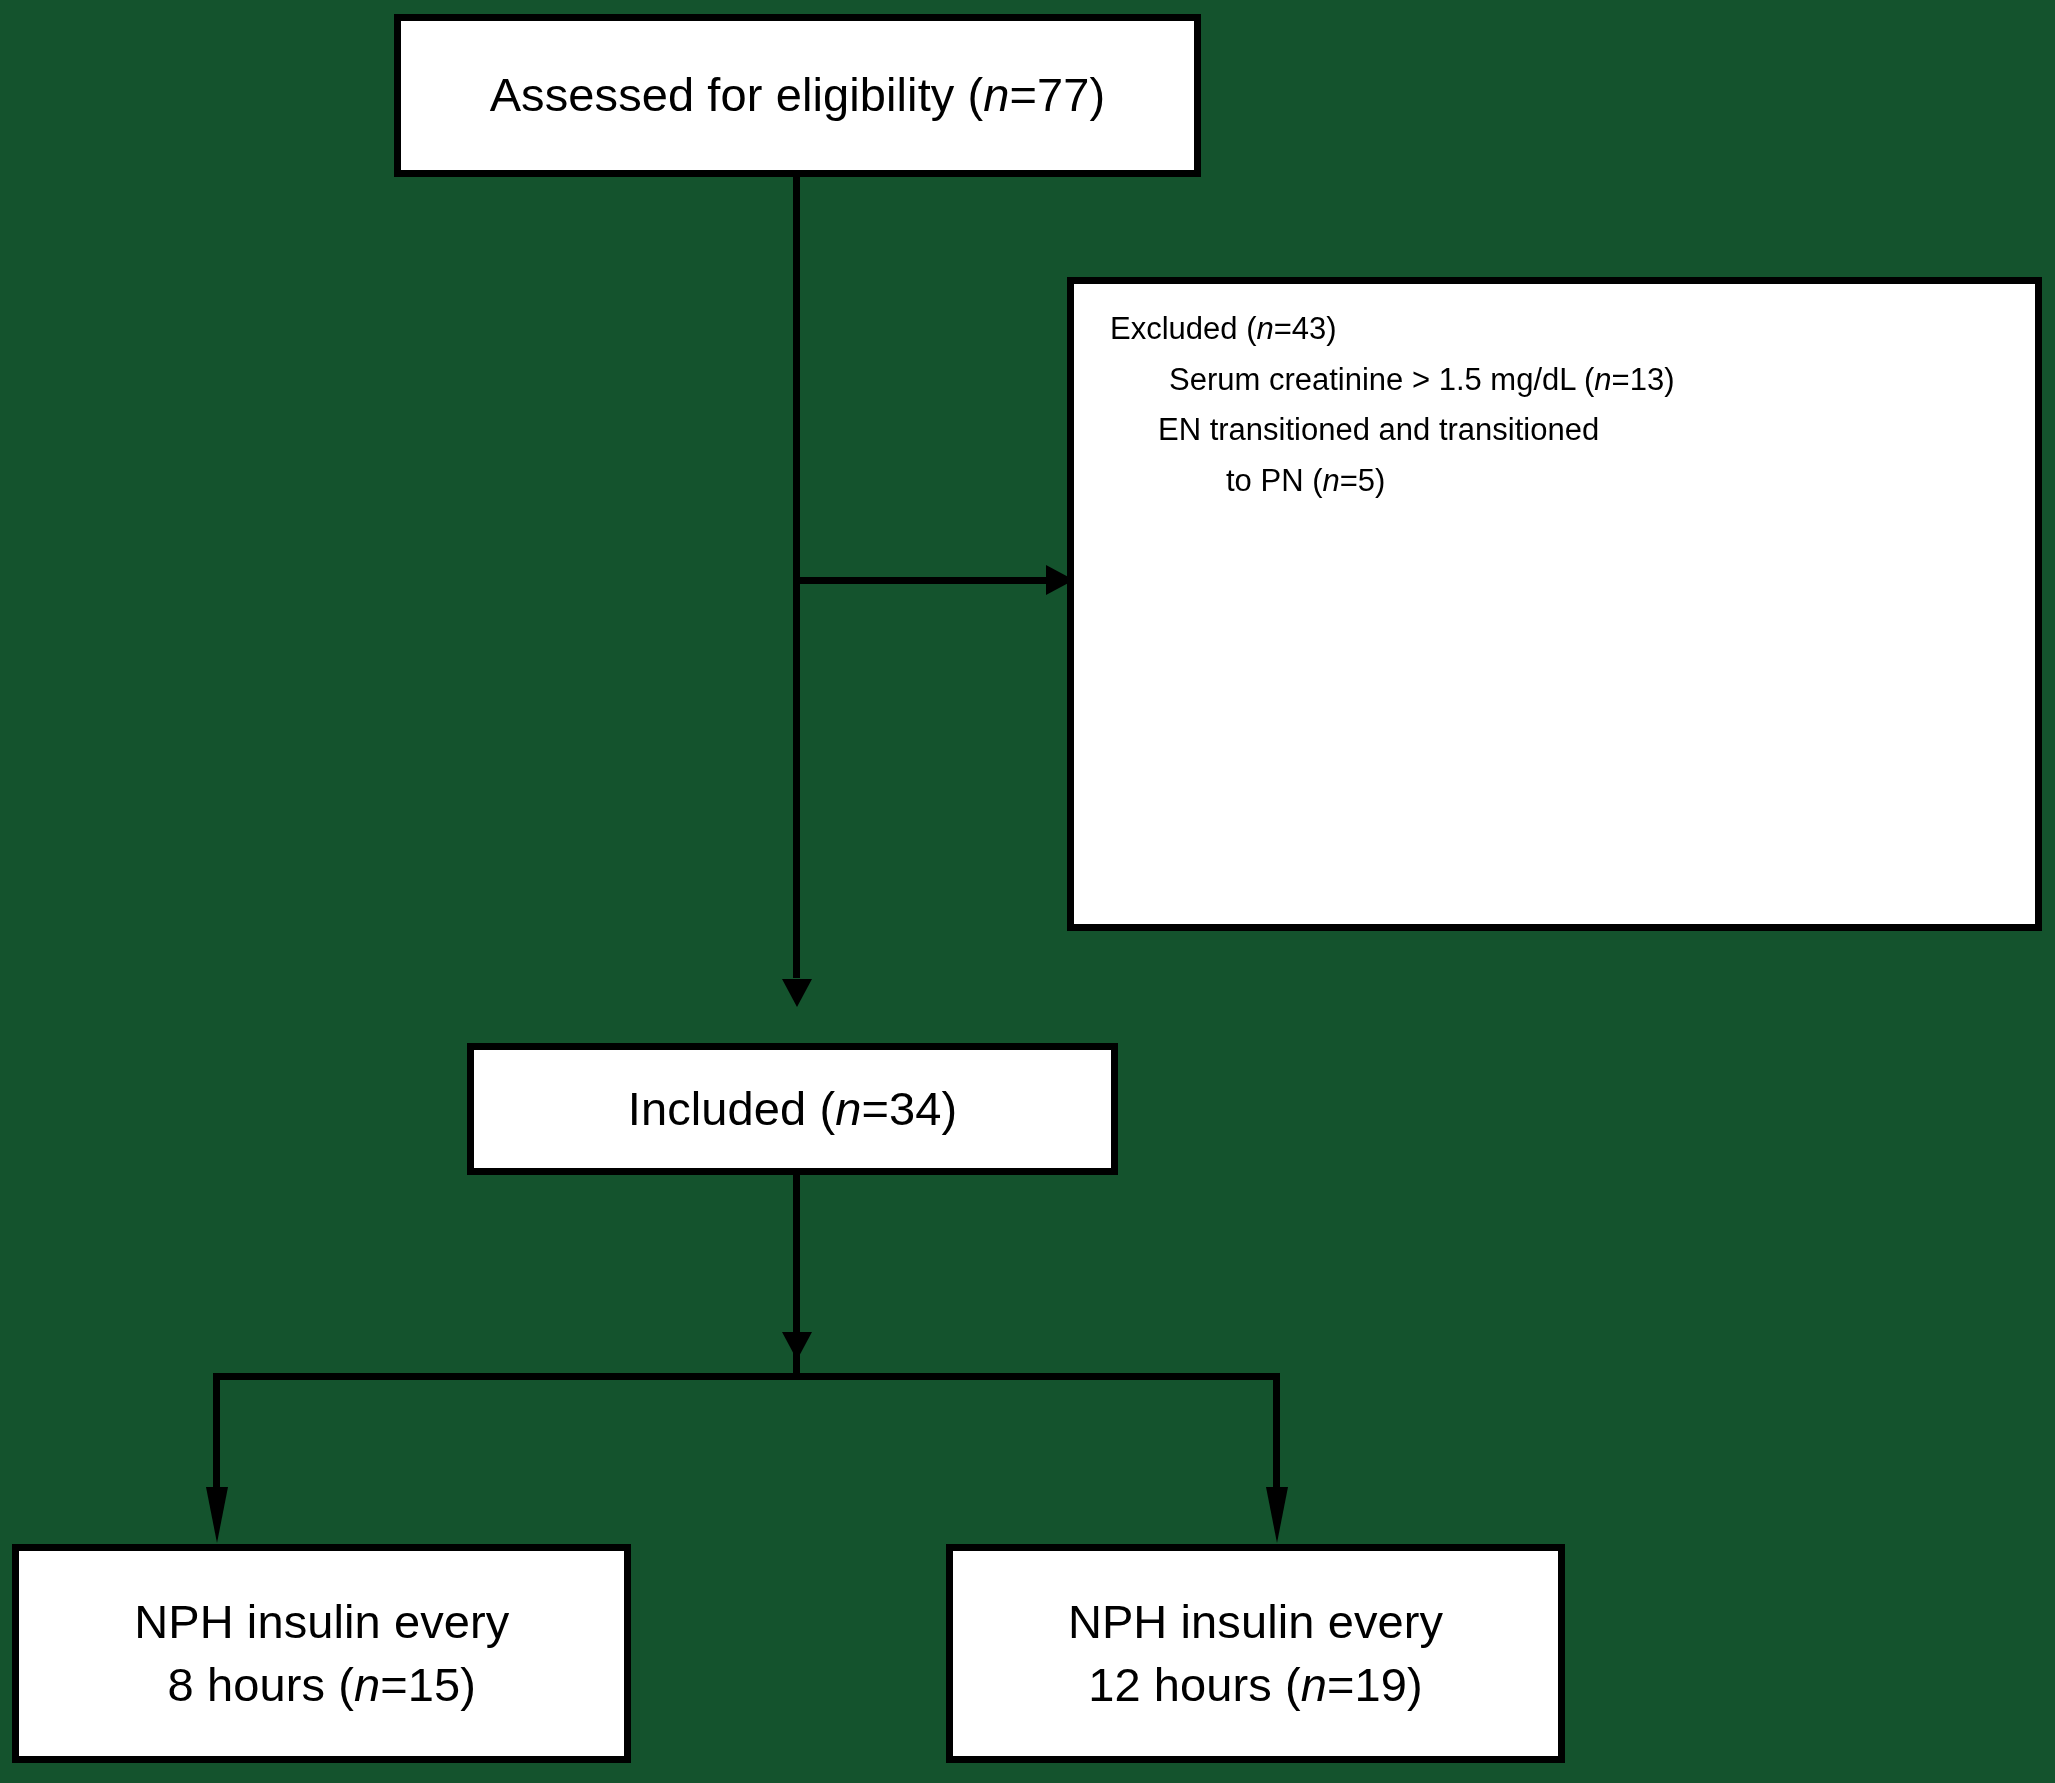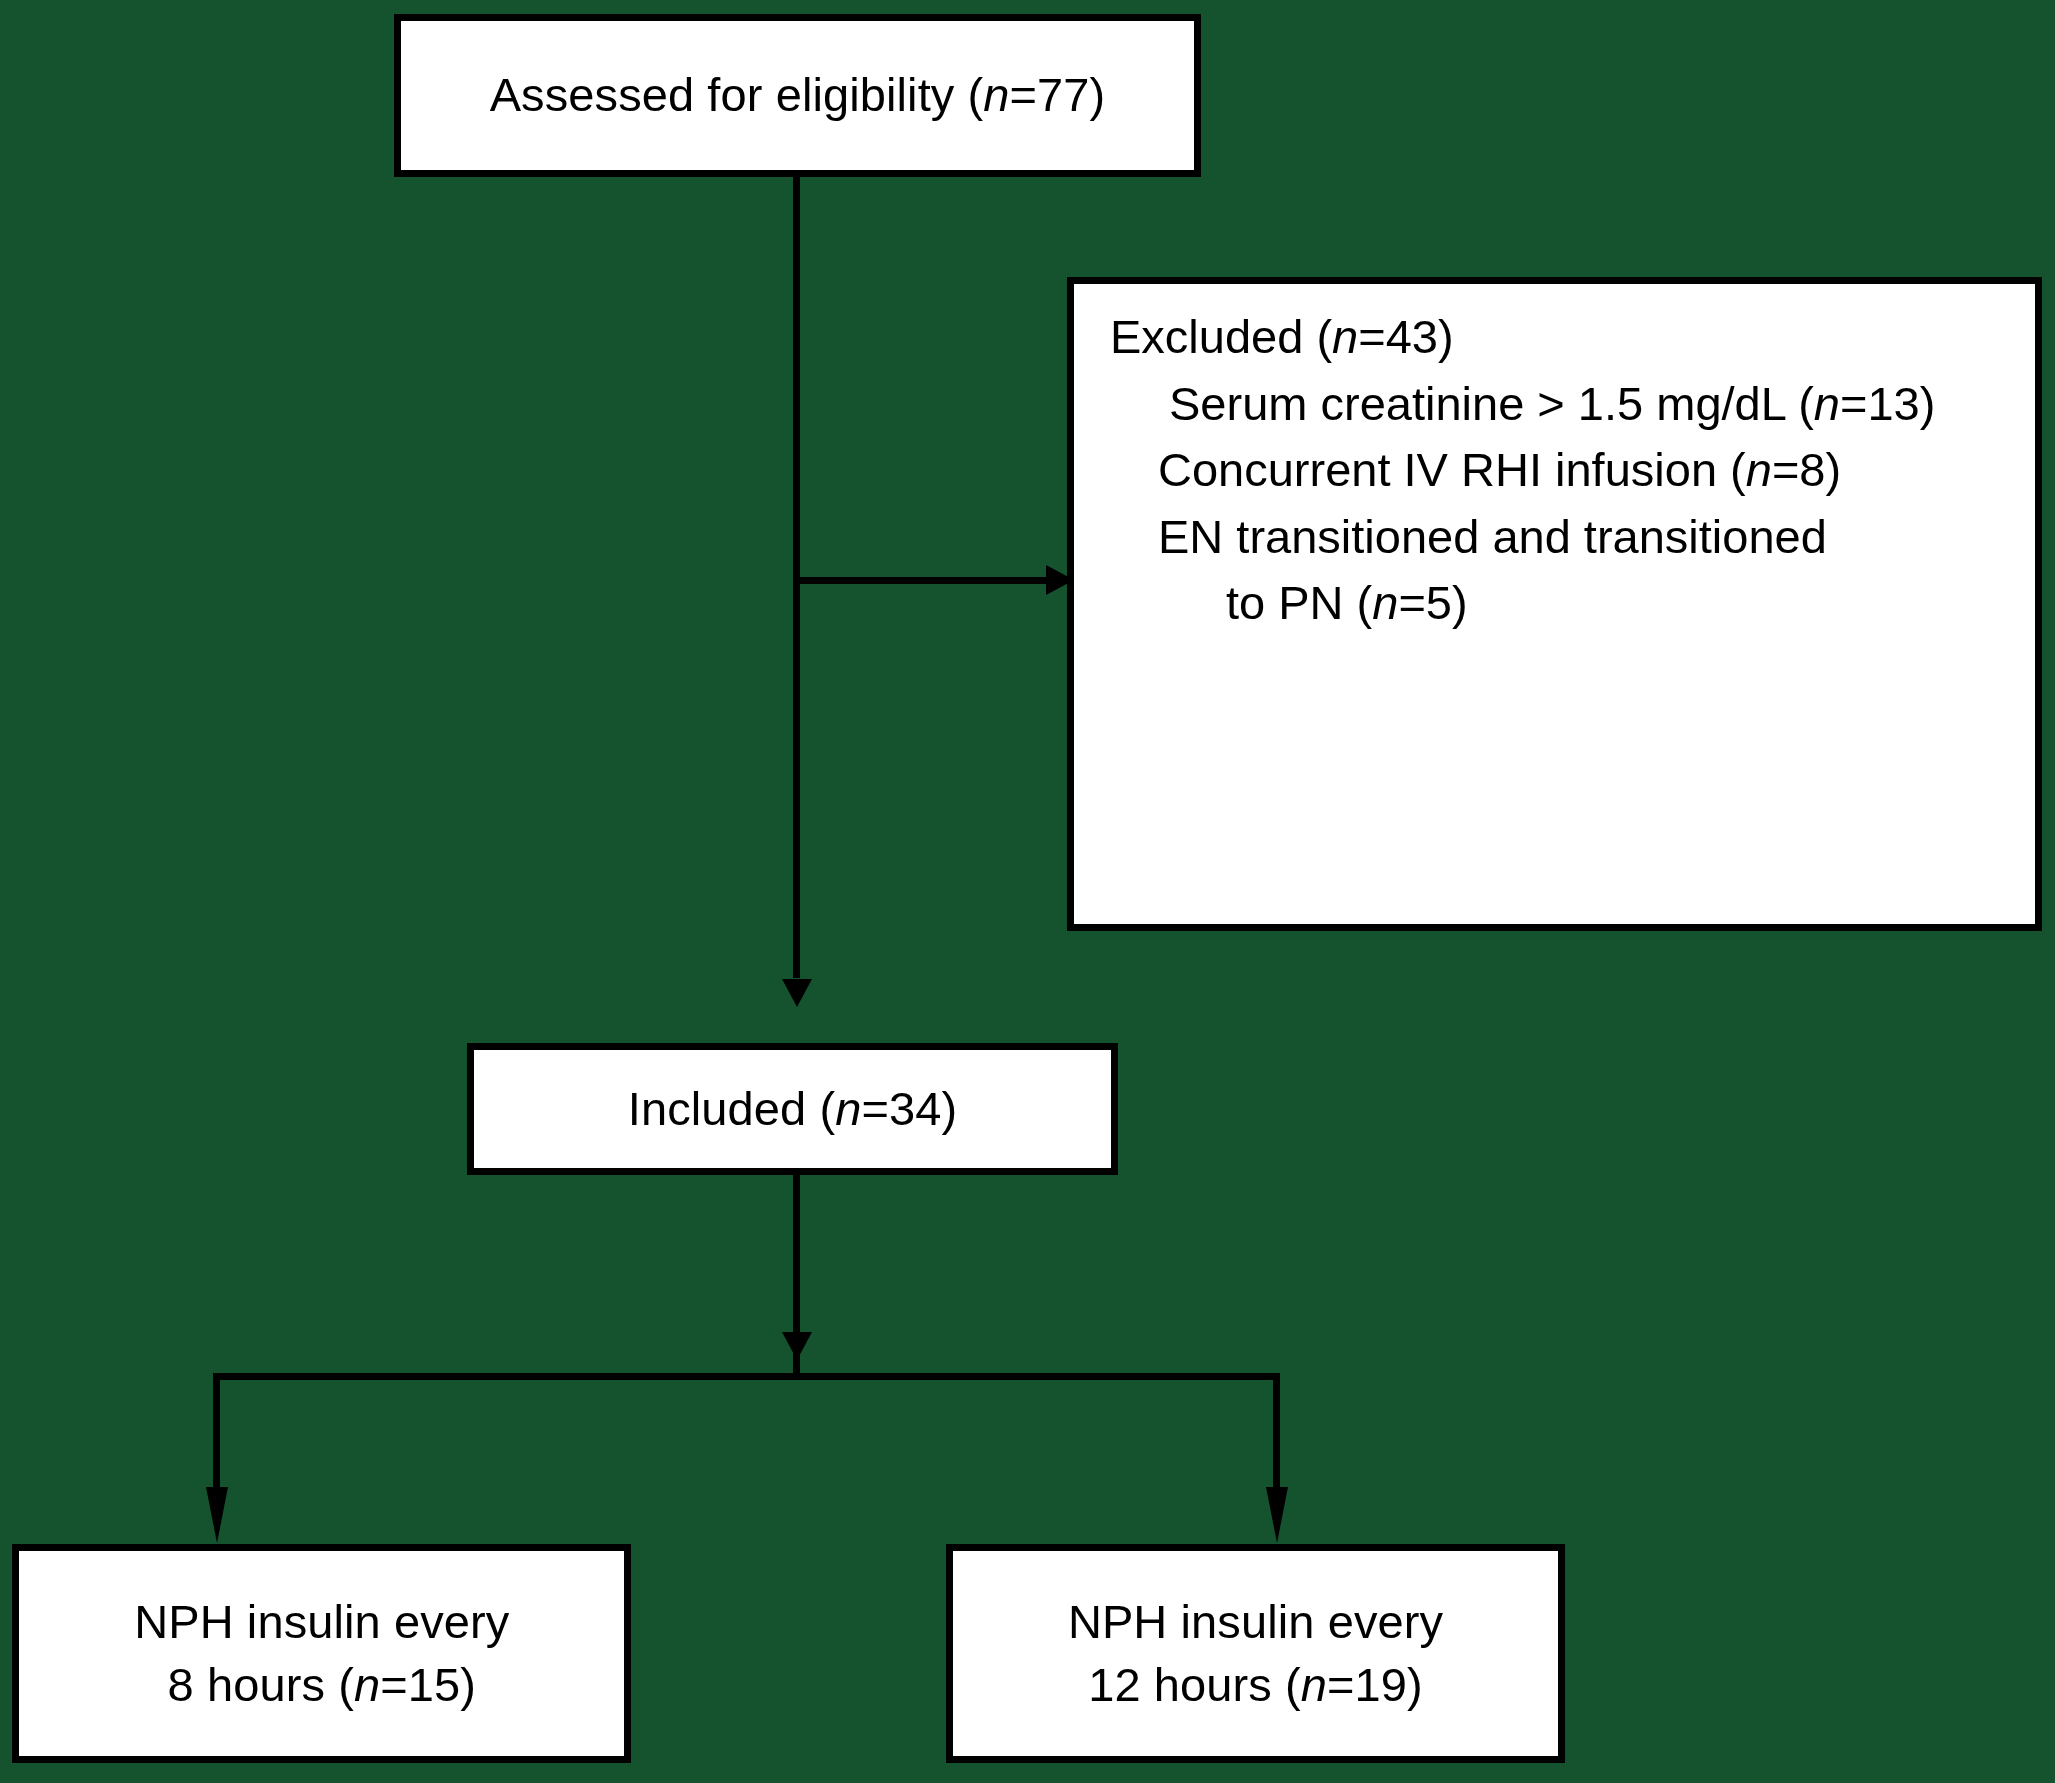--- a/index.html
+++ b/index.html
@@ -47,21 +47,21 @@
     width: 975px;
     height: 654px;
     display: block;
     padding: 0;
   }
   .exclusion-list {
     position: absolute;
     left: 36px;
     top: 29px;
     right: 6.1px;
-    font-size: 47px;
+    font-size: 31px;
     line-height: 1.0;
     text-align: left;
   }
   .exclusion-list .line {
     white-space: nowrap;
     margin-bottom: 19.6px;
   }
   .exclusion-list .line.indent-1 { padding-left: 59px; }
   .exclusion-list .line.indent-2 { padding-left: 48px; }
   .exclusion-list .line.indent-3 { padding-left: 116px; }
@@ -138,21 +138,20 @@
   <div class="line-v" style="left:793px; top:176px; height:802px;"></div>
   <div class="arrow-down" style="left:782px; top:979px;"></div>
 
   <div class="line-h" style="left:793px; top:577px; width:257px;"></div>
   <div class="arrow-right" style="left:1046px; top:565px;"></div>
 
   <div class="node-box" id="box-excluded">
     <div class="exclusion-list">
       <div class="line">Excluded (<i class="var">n</i>=43)</div>
       <div class="line indent-1">Serum creatinine &gt; 1.5 mg/dL (<i class="var">n</i>=13)</div>
-      <div class="line indent-2">Concurrent IV RHI infusion (<i class="var">n</i>=8)</div>
       <div class="line indent-2">EN transitioned and transitioned</div>
       <div class="line indent-3 last">to PN (<i class="var">n</i>=5)</div>
     </div>
   </div>
 
   <div class="node-box" id="box-included">
     <div class="node-text"><span>Included (<i class="var">n</i>=34)</span></div>
   </div>
 
   <div class="line-v" style="left:793px; top:1175px; height:198px;"></div>

